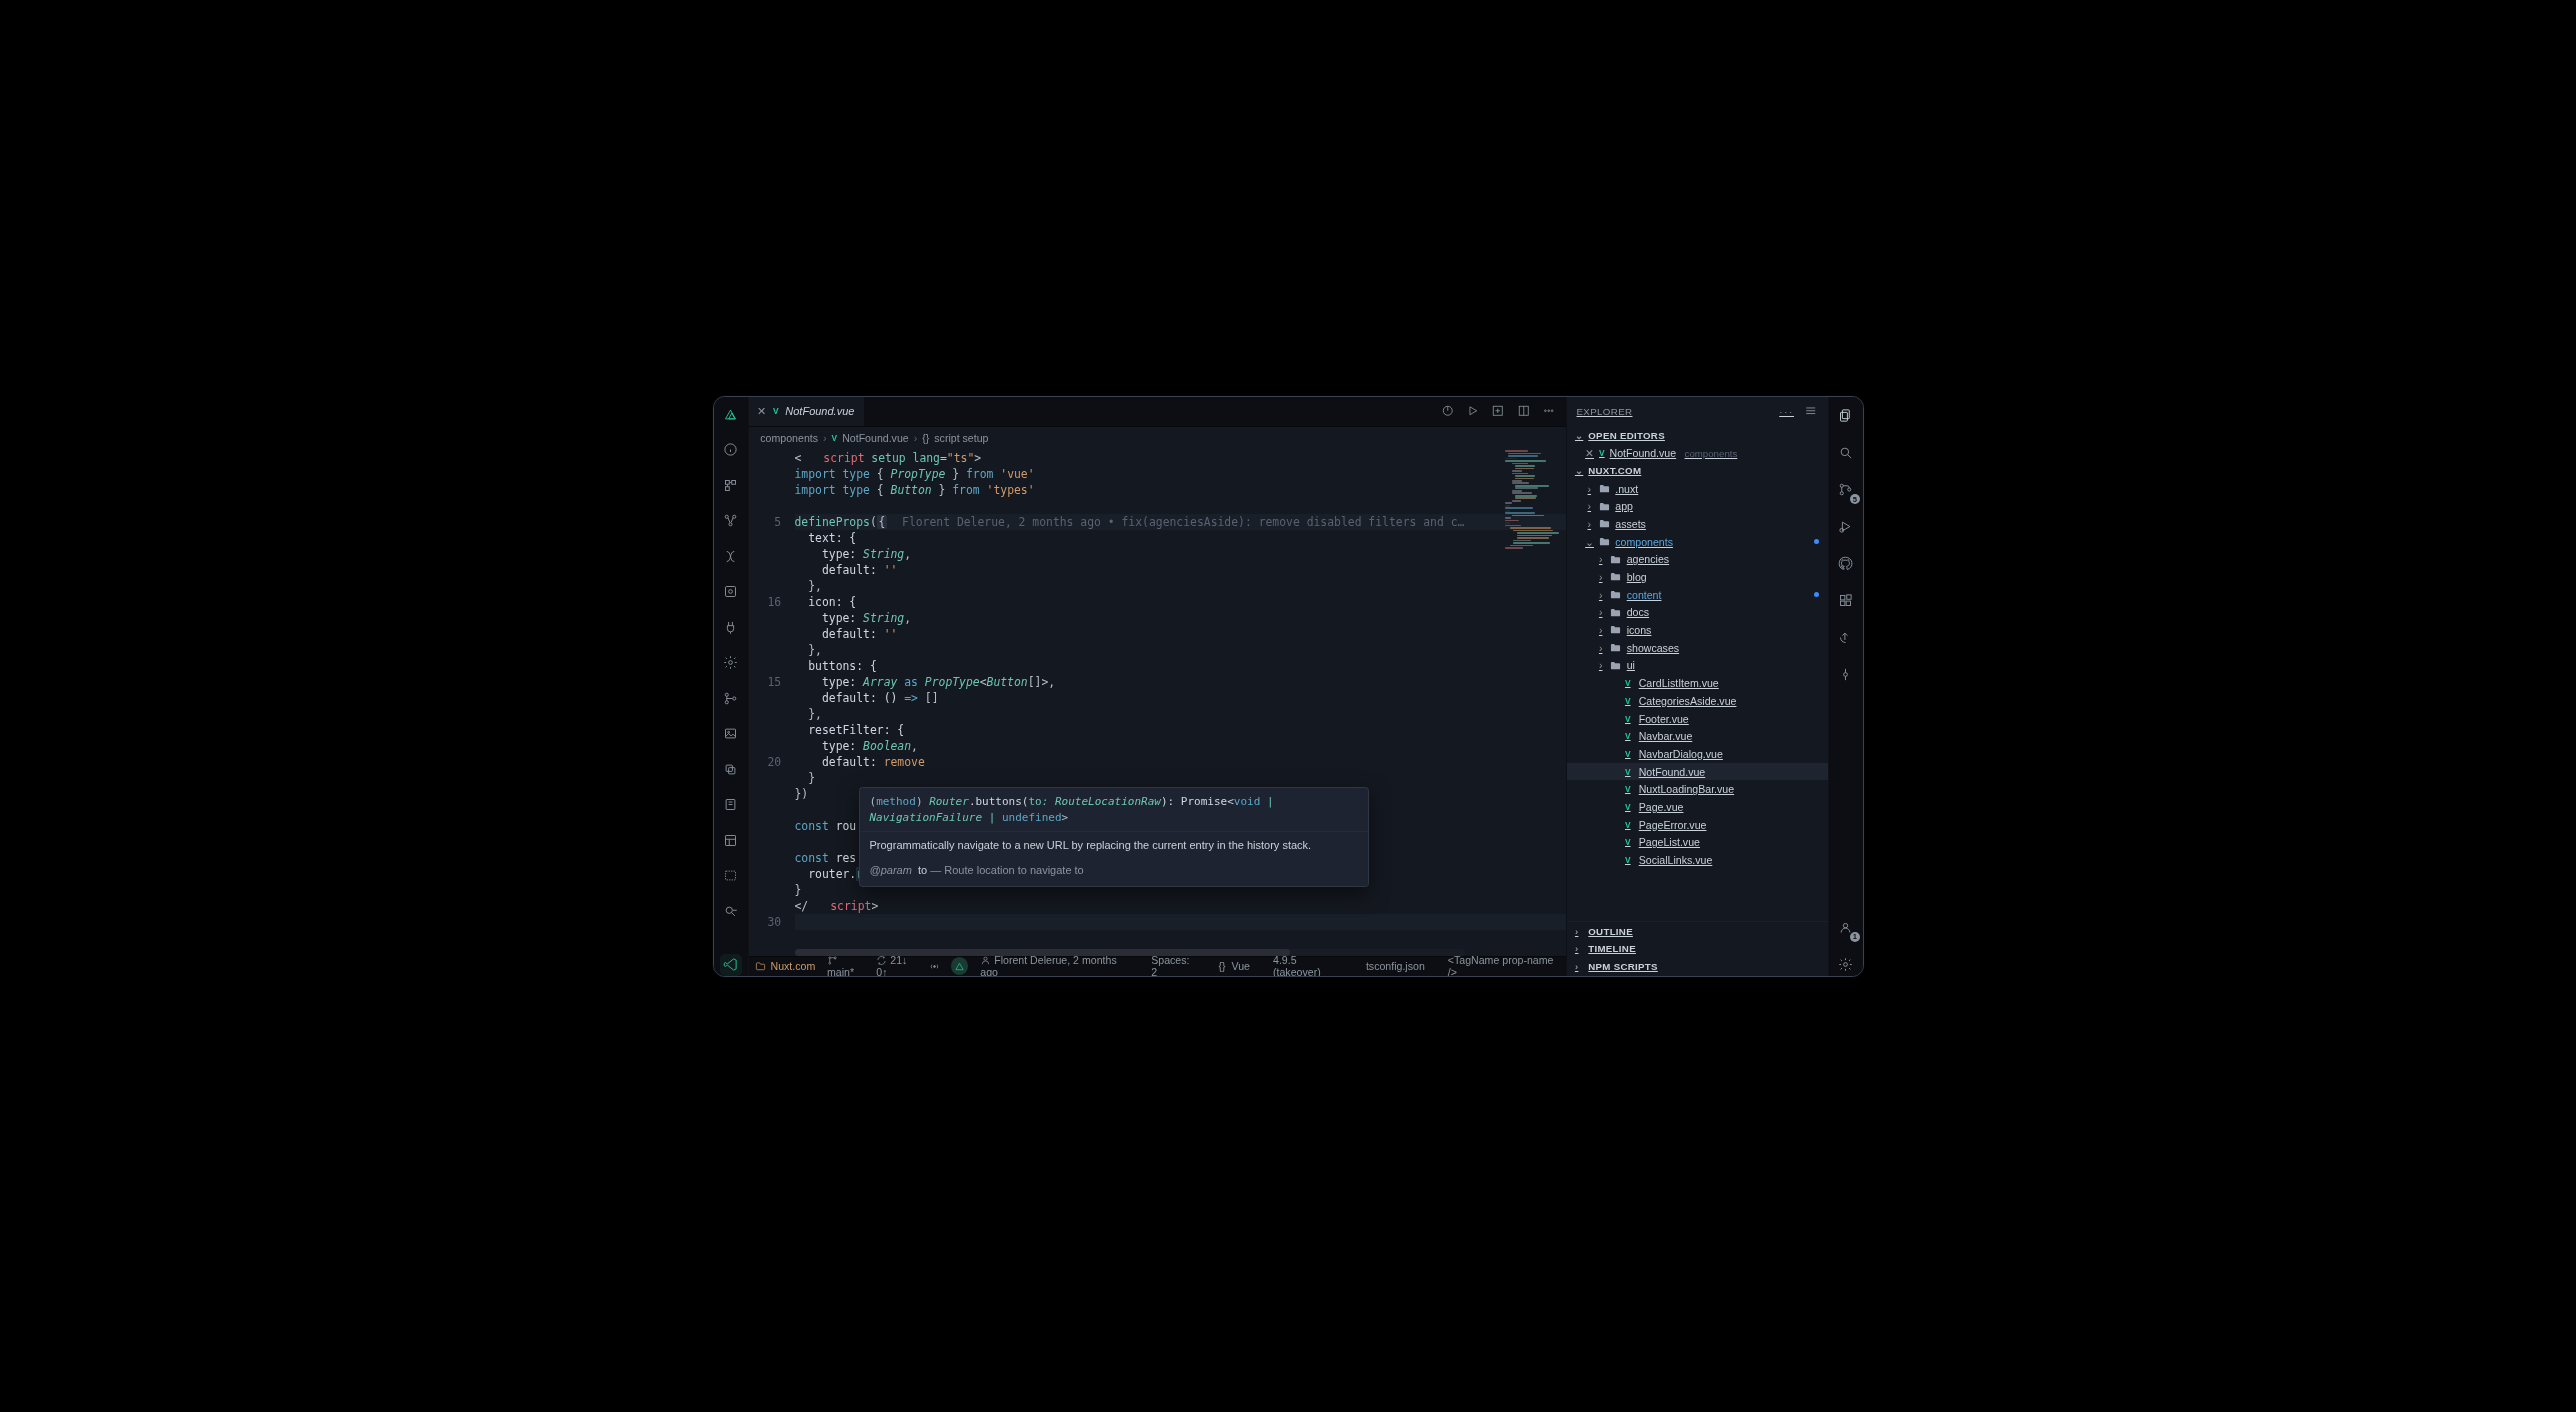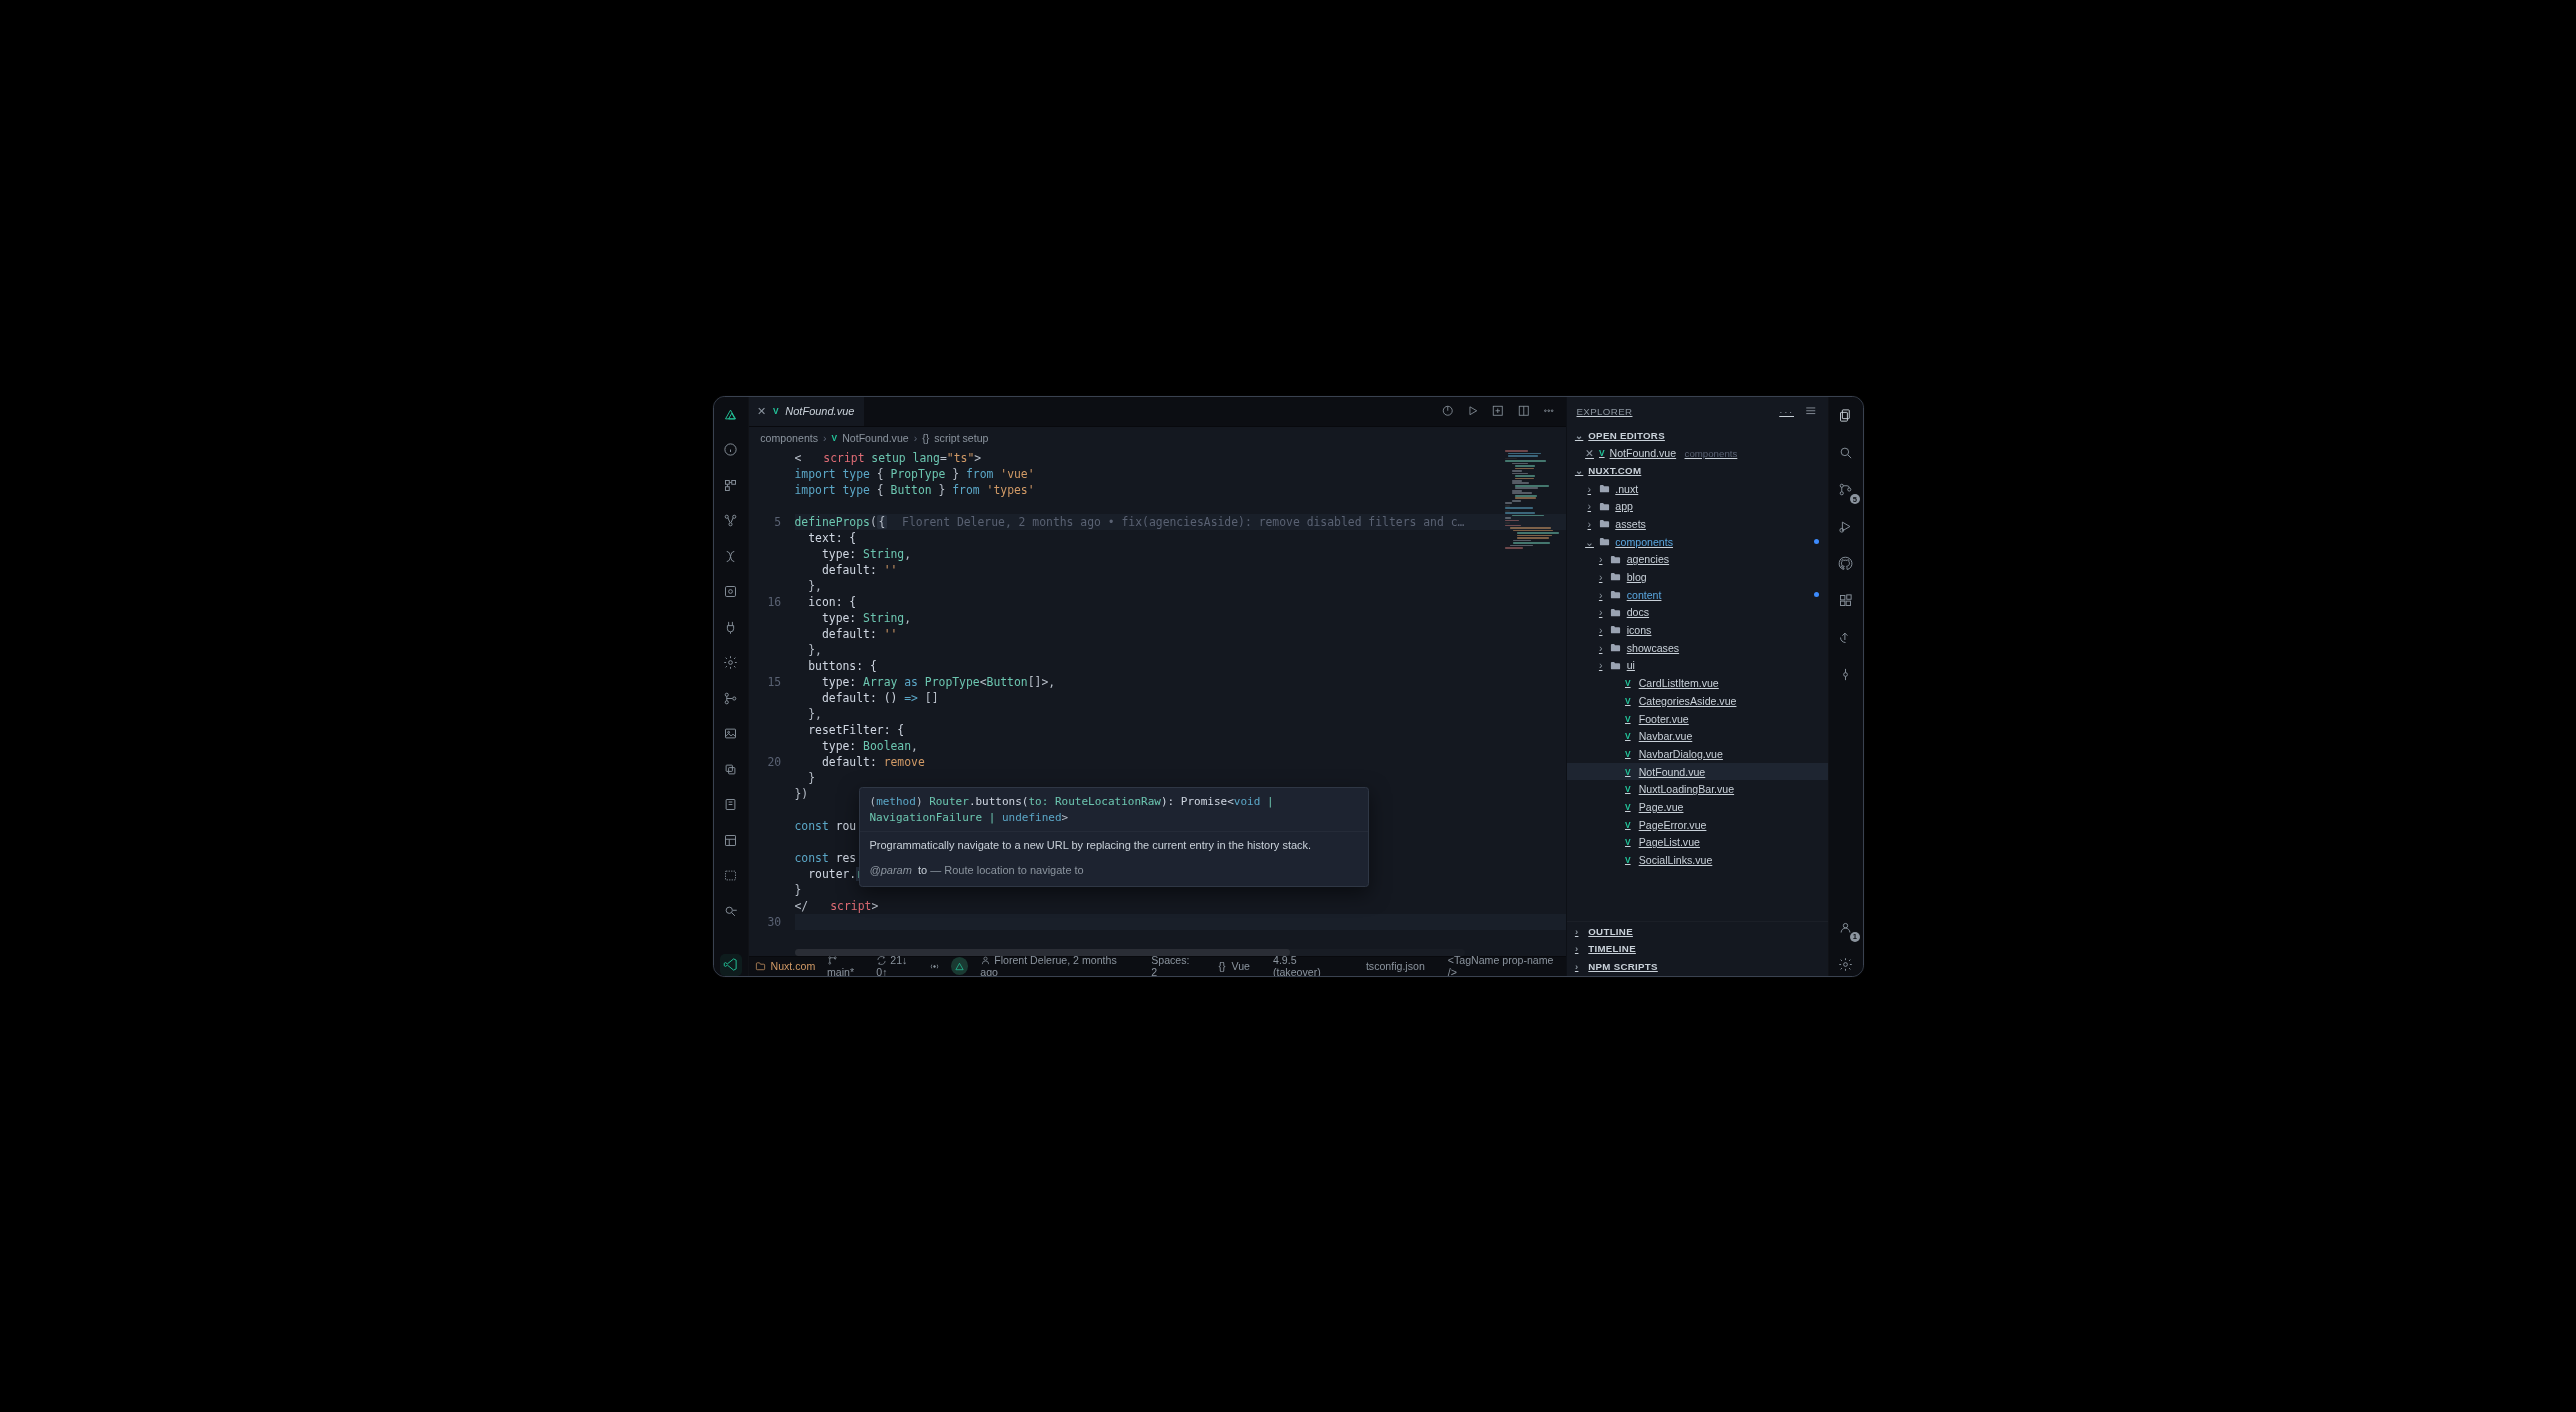--- a/index.html
+++ b/index.html
@@ -171,21 +171,21 @@
     background: rgba(120,140,170,0.14);
     padding: 0 1.7px;
     border-radius: 1.7px;
   }
   .inlay {
     color: var(--text-faint);
     margin-left: 15px;
   }
 
   .kw { color: var(--code-kw); }
-  .tp { color: var(--code-type); }
+  .tp { color: var(--code-type); font-style: italic; }
   .fn { color: var(--code-type); }
   .st { color: var(--code-str); }
   .pu { color: var(--code-punc); }
   .id { color: var(--code-ident); }
   .bl { color: var(--code-bool); }
   .tag { color: var(--accent-red); margin-left: 22px; }
   .attr { color: var(--code-type); }
 
   
   .hover-tip {

